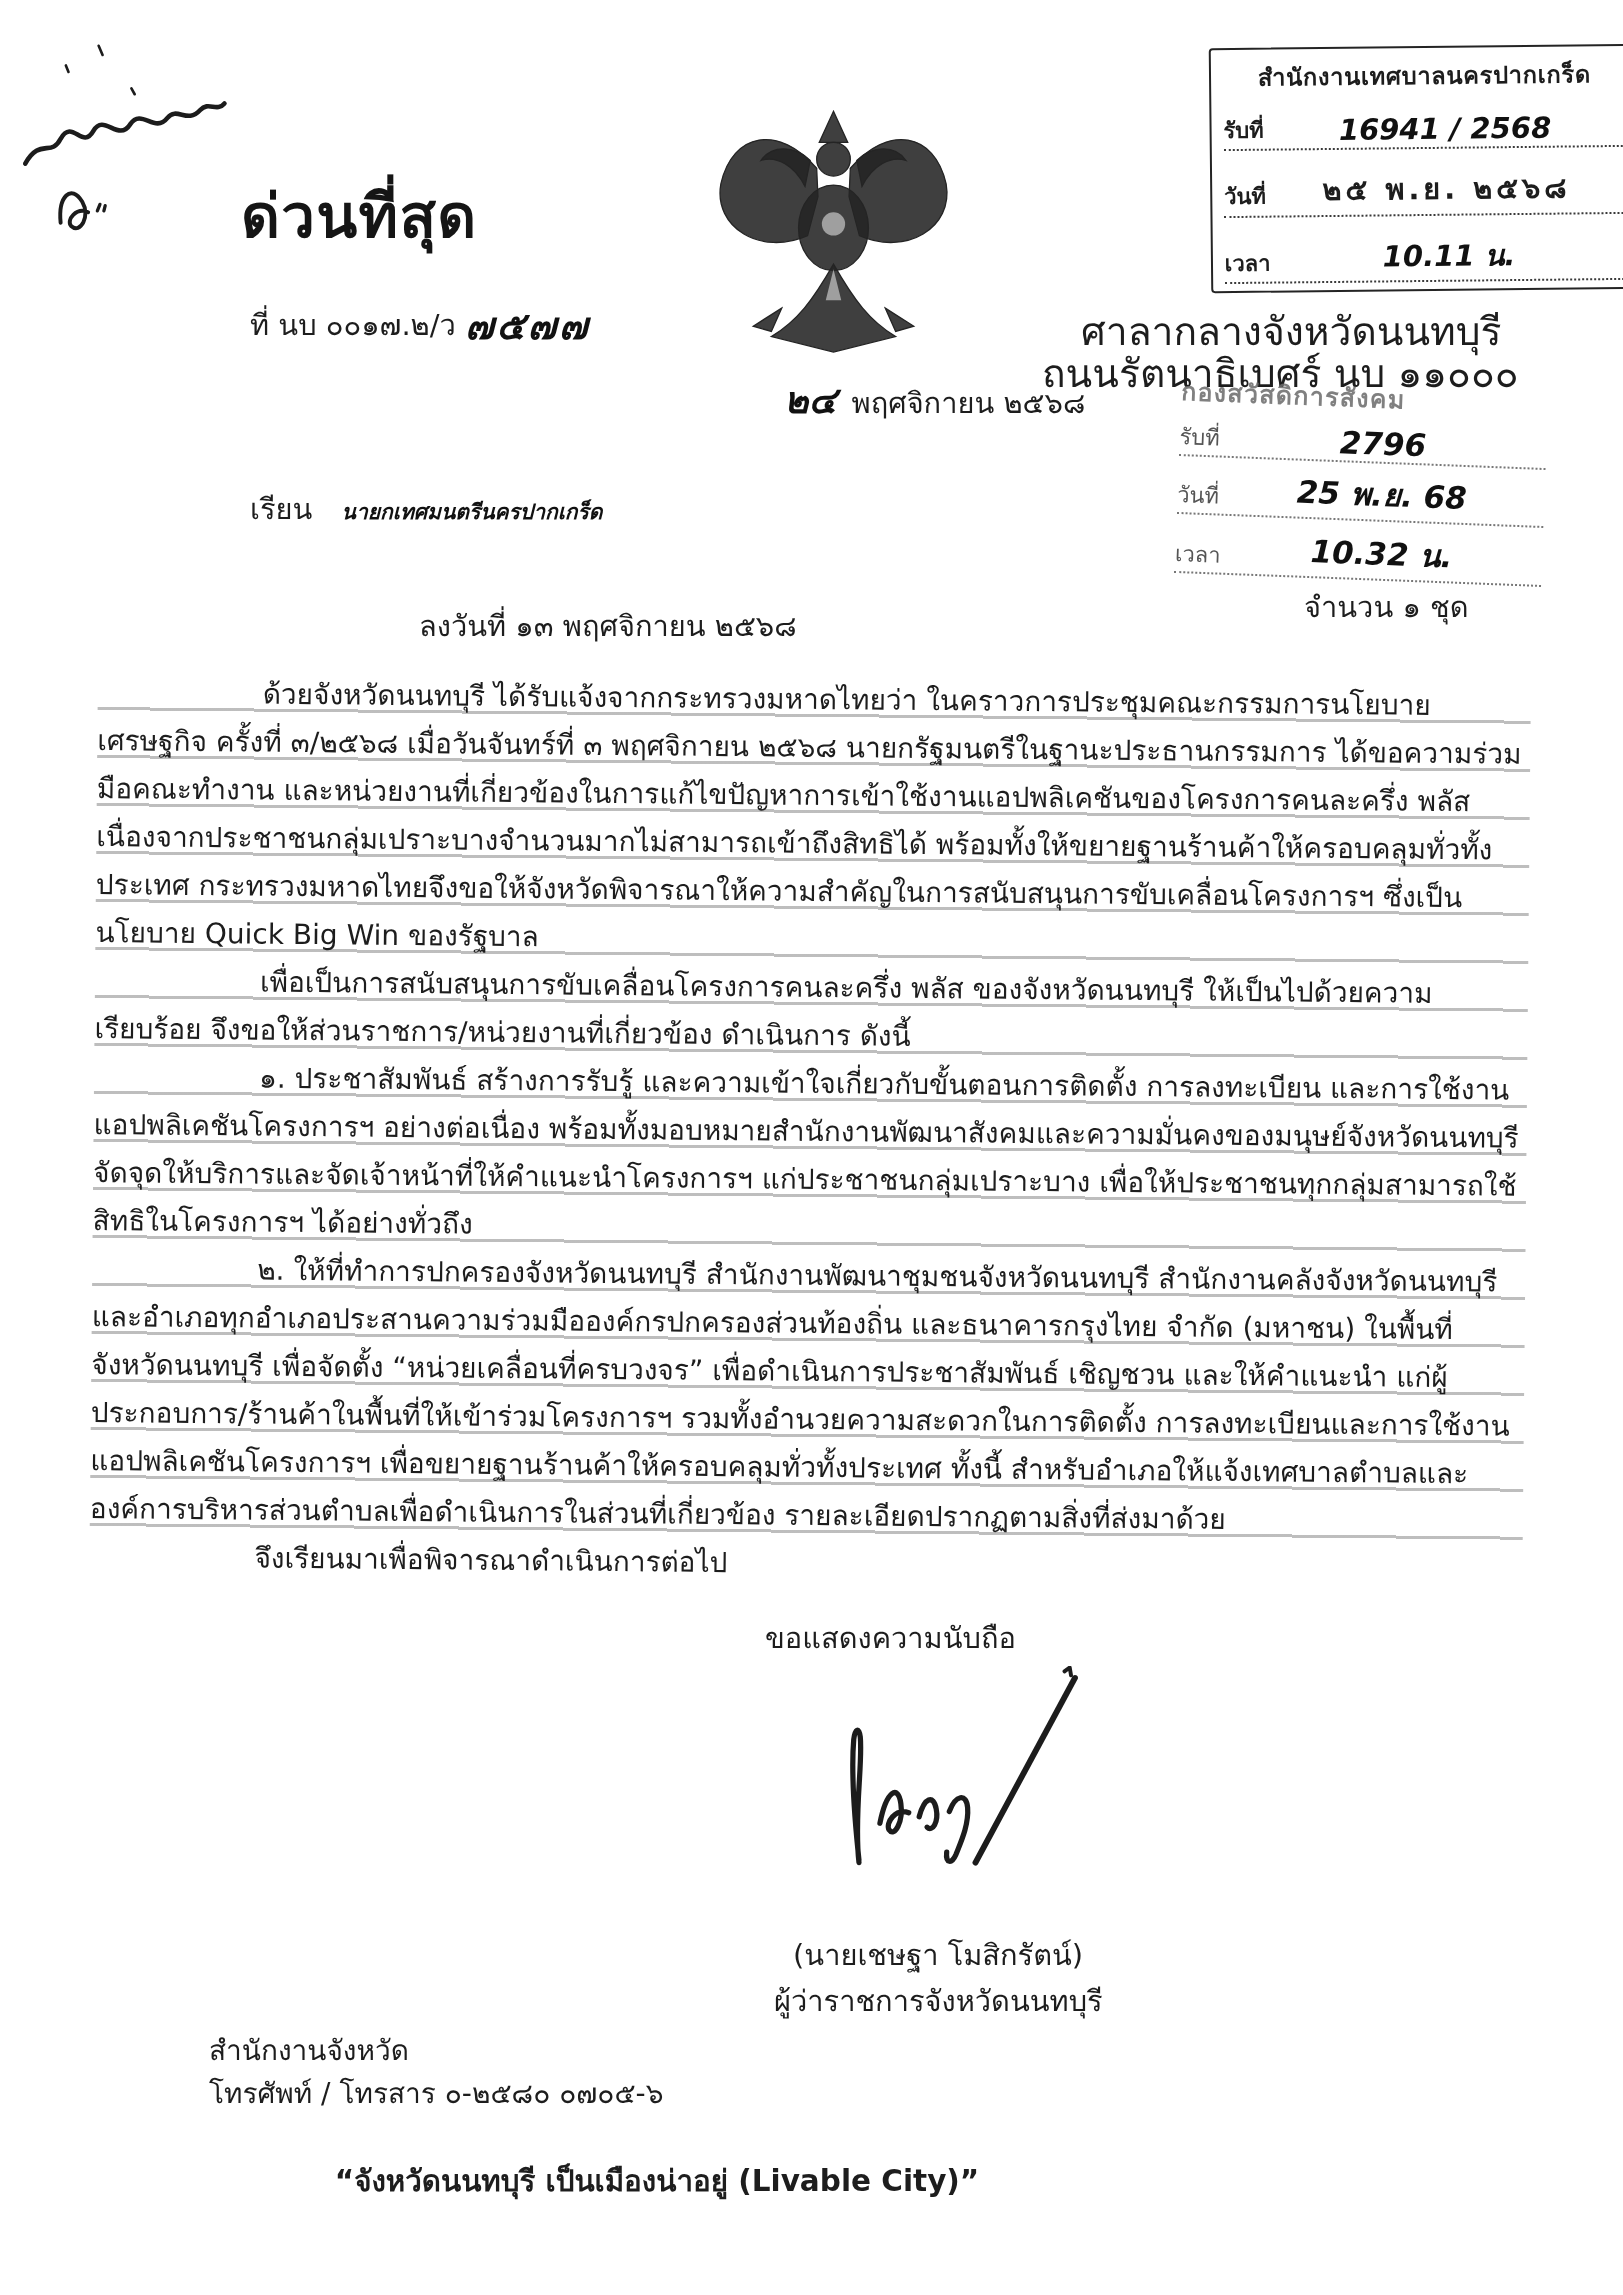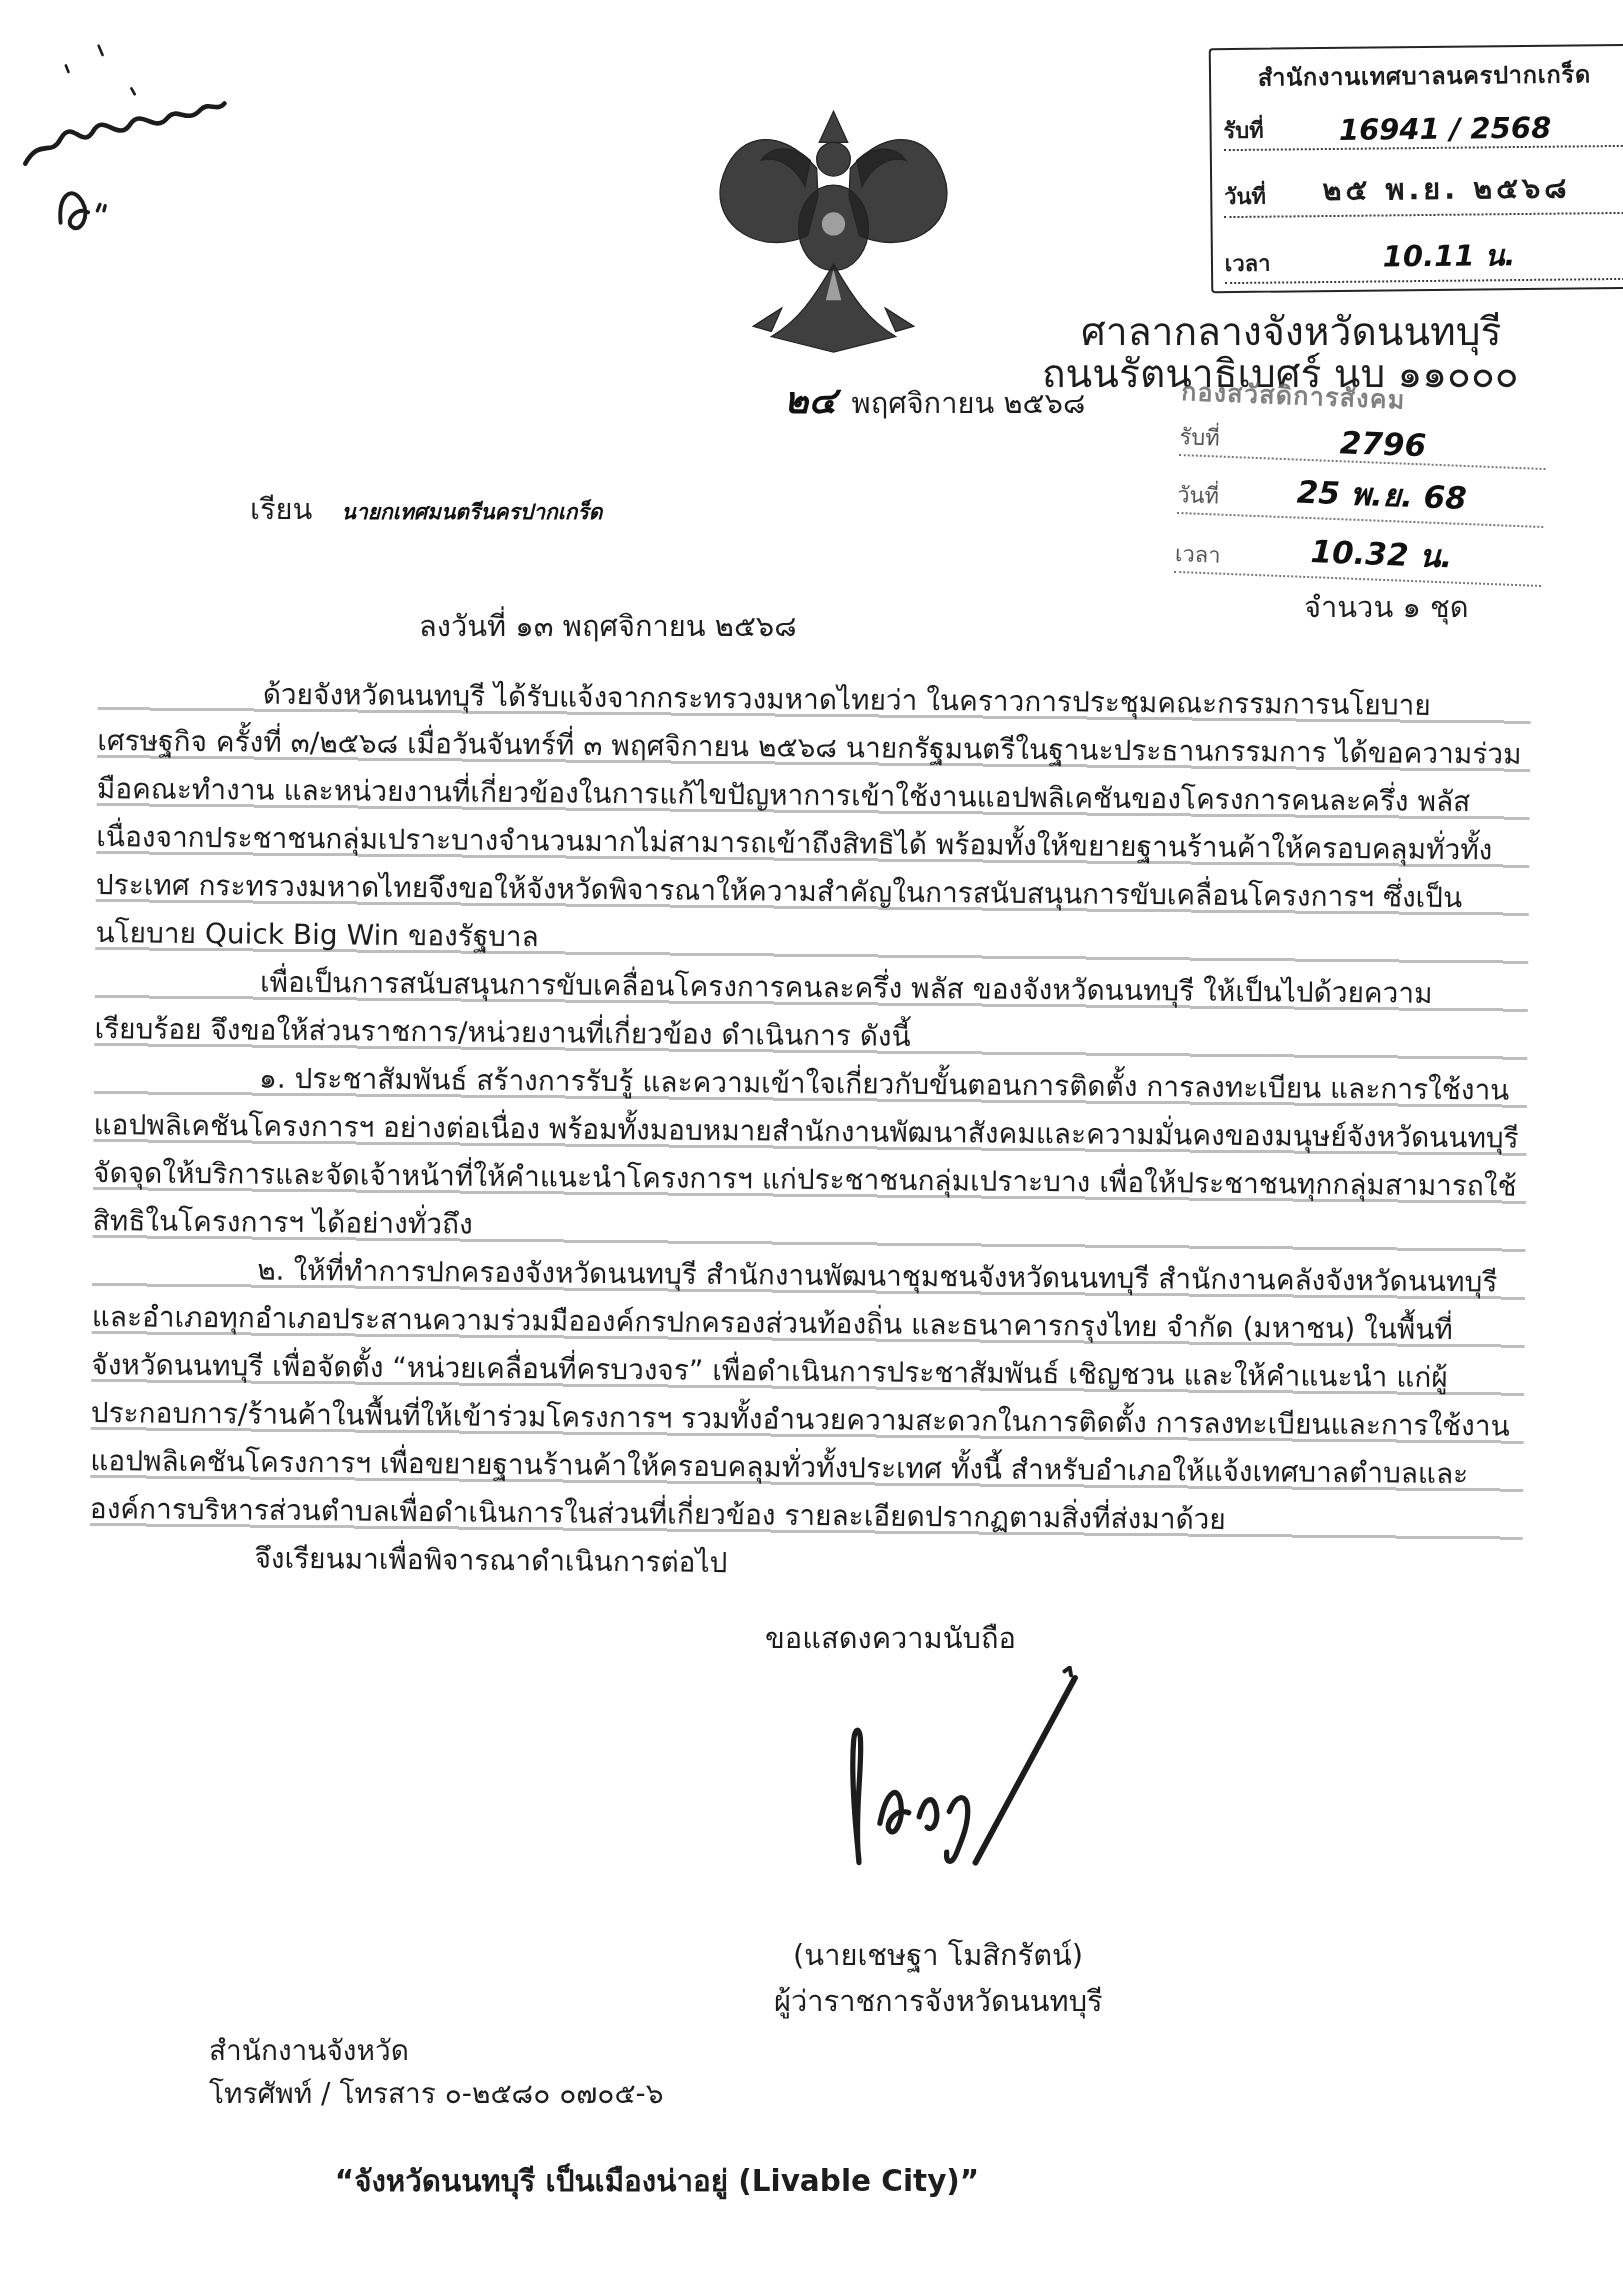--- a/index.html
+++ b/index.html
@@ -55,21 +55,26 @@
 
 <div class="page">
 
   <svg class="abs" style="left:19.6px;top:26px;" width="367" height="223" viewBox="0 0 560 340">
     <path class="ink" stroke-width="7" d="M8,210 C30,170 48,200 62,172 C80,140 95,190 112,160 C128,132 150,178 168,150 C186,124 205,165 225,140 C240,122 255,150 275,128 C288,114 300,132 312,118"></path>
     <path class="ink" stroke-width="6" d="M62,300 C58,260 78,240 95,268 C108,290 92,318 78,305 C70,296 86,276 104,284"></path>
     <path class="ink" stroke-width="5" d="M118,282 l4,-10 m6,10 l2,-8"></path>
     <path class="ink" stroke-width="4" d="M120,30 l6,14 M70,60 l4,10 M170,95 l5,9"></path>
   </svg>
 
+  <div class="abs urgent" style="left:241px;top:168px;">ด่วนที่สุด</div>
 
+  <div class="abs docno" style="left:250px;top:295px;">
+    <span>ที่  นบ ๐๐๑๗.๒/ว</span>
+    <span class="hand hw">๗๕๗๗</span>
+  </div>
 
   <svg class="abs" style="left:704px;top:88px;" width="259" height="268" viewBox="0 0 200 207">
     <g fill="#242424" fill-opacity="0.88" stroke="#242424" stroke-width="1">
       <path d="M100,18 l11,24 h-22 z"></path>
       <circle cx="100" cy="55" r="13"></circle>
       <path d="M87,62 C58,28 22,34 13,74 C7,108 44,130 80,114 L88,84 Z"></path>
       <path d="M113,62 C142,28 178,34 187,74 C193,108 156,130 120,114 L112,84 Z"></path>
       <path d="M78,76 C70,60 56,52 44,56 C52,44 70,44 82,56 Z"></path>
       <path d="M122,76 C130,60 144,52 156,56 C148,44 130,44 118,56 Z"></path>
       <ellipse cx="100" cy="108" rx="27" ry="33"></ellipse>

